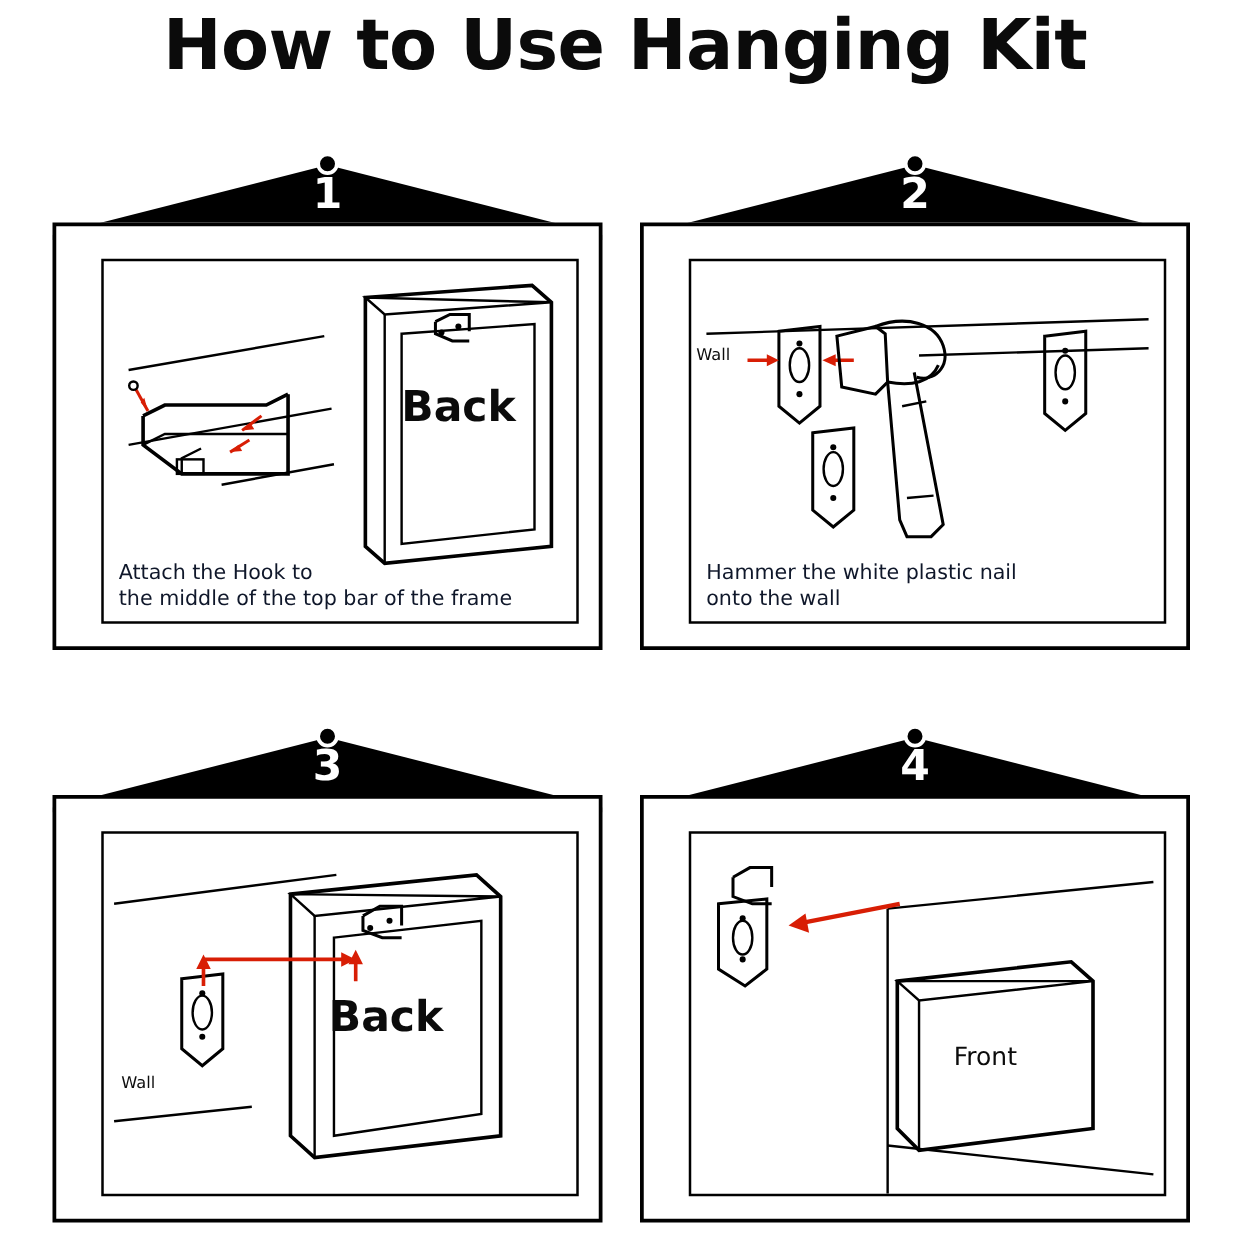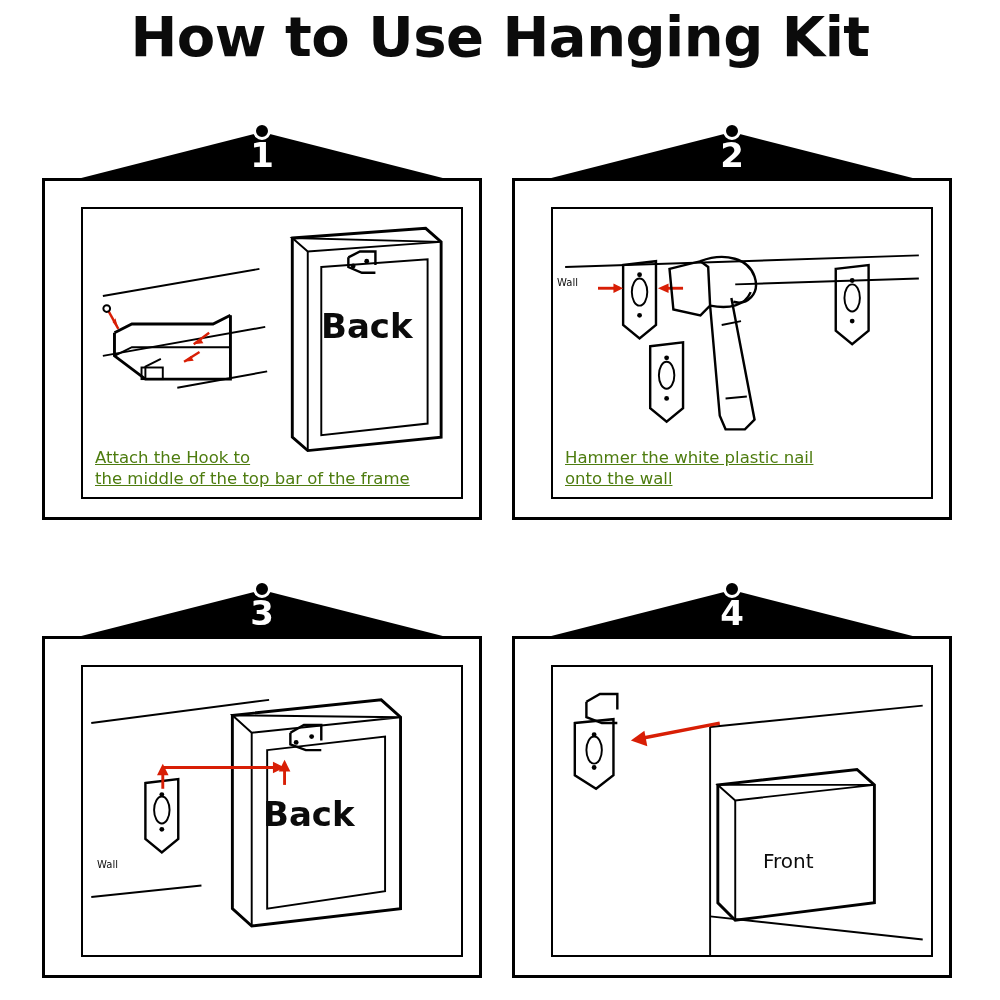--- a/index.html
+++ b/index.html
@@ -99,36 +99,35 @@
     left: 0; top: 0;
     width: 100%; height: 100%;
   }
   .caption {
     position: absolute;
     left: 12px;
     right: 10px;
     bottom: 8px;
     font-size: 16.5px;
     line-height: 1.28;
-    color: #4d7c0f;
+    color: #0f172a;
     font-family: "DejaVu Sans", sans-serif;
     white-space: pre-line;
-    text-decoration: underline;
   }
   .caption.single { bottom: 12px; }
 
   
   #panel-1 { left: 42px;  top: 130px; }
   #panel-2 { left: 512px; top: 130px; }
   #panel-3 { left: 42px;  top: 588px; }
   #panel-4 { left: 512px; top: 588px; }
 
   .inline-label {
     position: absolute;
-    font-size: 10px;
+    font-size: 13px;
     font-family: "DejaVu Sans", sans-serif;
     color: #0d0d0d;
   }
   .back-text {
     position: absolute;
     font-family: "DejaVu Sans", sans-serif;
     font-size: 34px;
     font-weight: 700;
     color: #0b0b0b;
     text-align: right;
@@ -309,18 +308,18 @@
           <circle cx="40" cy="70" r="2.5" fill="#000"></circle>
           <circle cx="40" cy="104" r="2.5" fill="#000"></circle>
 
           <line x1="170" y1="58" x2="88" y2="74" stroke="#d81e05" stroke-width="3.5"></line>
           <polygon points="78,76 92,66 95,82" fill="#d81e05"></polygon>
 
           <polygon points="168,122 312,106 330,122 330,244 186,262 168,244" fill="none" stroke="#000" stroke-width="3"></polygon>
           <polygon points="168,122 186,138 330,122" fill="none" stroke="#000" stroke-width="2"></polygon>
           <line x1="186" y1="138" x2="186" y2="262" stroke="#000" stroke-width="2"></line>
         </svg>
-        <div class="front-text" style="left:210px; top:166px;margin-top:16px;">Front</div>
+        <div class="front-text" style="left:210px; top:166px;">Front</div>
       </div>
     </div>
   </div>
 
 </div>
 
 </body></html>

